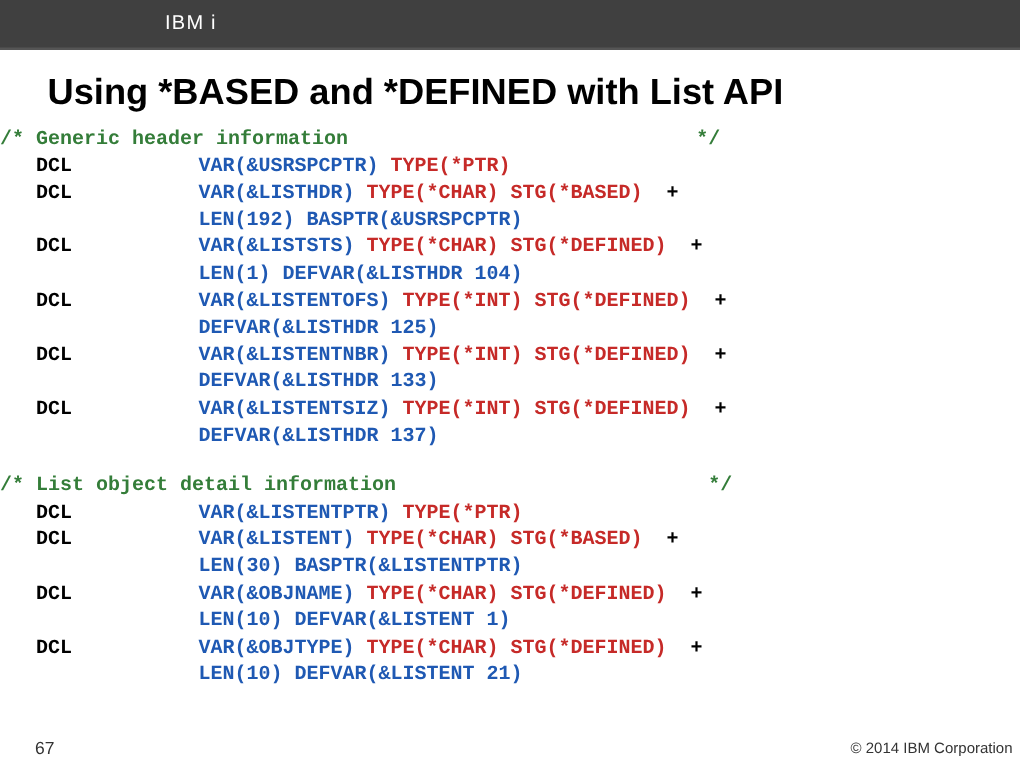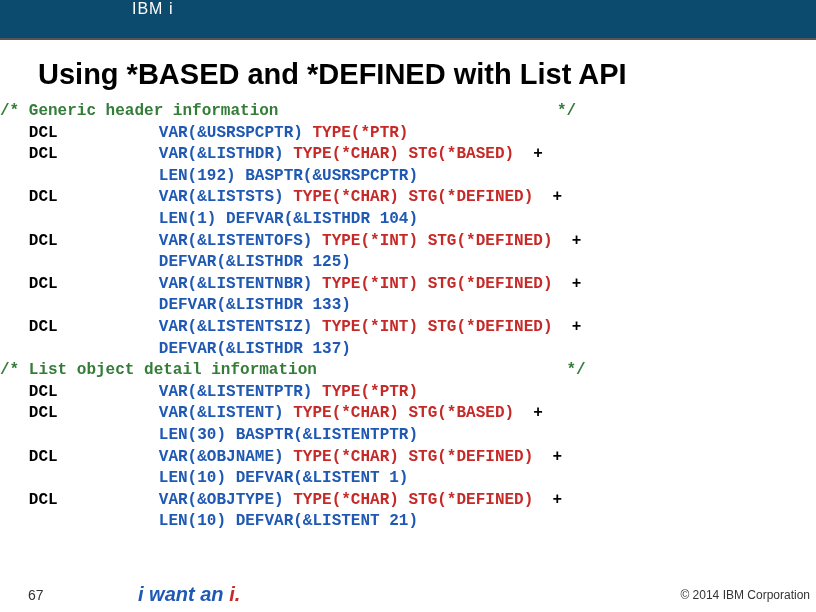--- a/index.html
+++ b/index.html
@@ -1,28 +1,28 @@
 <!DOCTYPE html>
 <html><head>
 <meta charset="utf-8">
 <style>
   * { box-sizing: border-box; margin: 0; padding: 0; }
   html, body { width: 816px; height: 612px; font-family: Arial, Helvetica, sans-serif; background: #fff; overflow: hidden; }
-  .header { width: 100%; height: 40px; background: #0c4a6e; display: flex; align-items: flex-start; border-bottom: 2px solid #555; }
+  .header { width: 100%; height: 40px; background: #404040; display: flex; align-items: center; border-bottom: 2px solid #555; }
   .header-left { width: 120px; border-right: 1px solid #555; }
   .header-title { flex: 1; display: flex; align-items: center; padding-left: 12px; color: #fff; font-size: 16px; letter-spacing: 1px; font-weight: normal; }
   .header-logo { width: 90px; display: flex; align-items: center; justify-content: center; color: #fff; }
   .ibm-logo { font-family: Georgia, serif; font-weight: bold; font-style: italic; font-size: 22px; letter-spacing: 3px; }
   .slide-title { font-size: 29px; font-weight: bold; padding: 18px 0 10px 38px; color: #000; }
   .code-block { font-family: "Courier New", monospace; font-size: 16px; font-weight: bold; line-height: 1.35; white-space: pre; color: #000; }
   .code-block .green { color: #347d39; }
   .code-block .blue  { color: #1f59b3; }
   .code-block .red   { color: #c62a28; }
   .code-block .dcl   { display:inline-block; width: 130px; }
-  .block2 { margin-top: 0; font-family: Liberation Mono, monospace; }
+  .block2 { margin-top: 18px; font-family: Liberation Mono, monospace; }
   .footer { position: absolute; bottom: 6px; left: 0; right: 0; display: flex; align-items: center; padding: 0 6px 0 28px; }
   .page-num { font-size: 14px; color: #333; width: 110px; }
   .tagline { font-family: Arial, sans-serif; font-weight: bold; font-style: italic; font-size: 20px; color: #1f59b3; }
   .tagline .i-red { color: #c62a28; }
   .copyright { margin-left: auto; font-size: 12px; color: #333; }
 </style>
 </head>
 <body>
 
 <div class="header">
@@ -49,15 +49,14 @@
    <span class="dcl">DCL</span><span class="blue">VAR(&amp;LISTENTPTR)</span><span class="red"> TYPE(*PTR)</span>
    <span class="dcl">DCL</span><span class="blue">VAR(&amp;LISTENT)</span><span class="red"> TYPE(*CHAR)</span><span class="red"> STG(*BASED)</span><span>  +</span>
    <span class="dcl"></span><span class="blue">LEN(30)</span><span class="blue"> BASPTR(&amp;LISTENTPTR)</span>
    <span class="dcl">DCL</span><span class="blue">VAR(&amp;OBJNAME)</span><span class="red"> TYPE(*CHAR)</span><span class="red"> STG(*DEFINED)</span><span>  +</span>
    <span class="dcl"></span><span class="blue">LEN(10)</span><span class="blue"> DEFVAR(&amp;LISTENT 1)</span>
    <span class="dcl">DCL</span><span class="blue">VAR(&amp;OBJTYPE)</span><span class="red"> TYPE(*CHAR)</span><span class="red"> STG(*DEFINED)</span><span>  +</span>
    <span class="dcl"></span><span class="blue">LEN(10)</span><span class="blue"> DEFVAR(&amp;LISTENT 21)</span></div>
 
 <div class="footer">
   <span class="page-num">67</span>
-  <span class="tagline"><span>i want an </span><span class="i-red">i.</span></span>
   <span class="copyright">© 2014 IBM Corporation</span>
 </div>
 
 </body></html>

